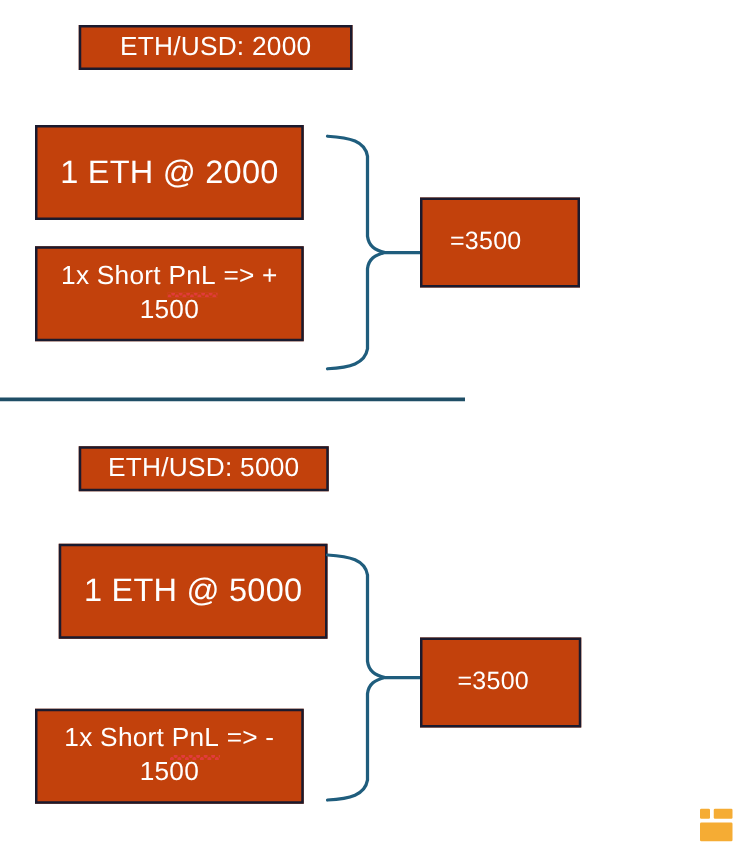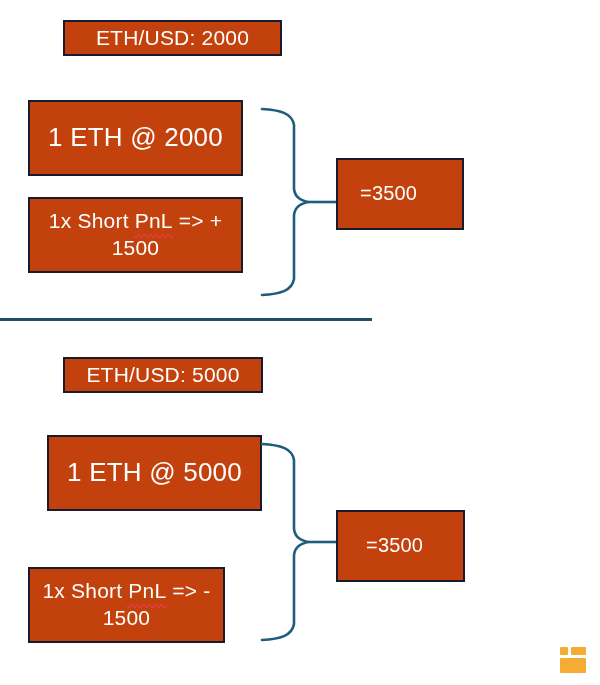--- a/index.html
+++ b/index.html
@@ -157,21 +157,21 @@
   </svg>
 
   <div class="box total-box total-top" style="left:336px; top:158px; width:128px; height:72px;">=3500</div>
 
   <div class="divider"></div>
 
   <div class="box header-box" style="left:63px; top:357px; width:200px; height:36px;">ETH/USD: 5000</div>
 
   <div class="box asset-box" style="left:28px; top:435px; width:215px; height:76px;margin-left:19px;">1 ETH @ 5000</div>
 
-  <div class="box pnl-box" style="left:28px; top:567px; width:197px; height:76px;align-items:center;">
+  <div class="box pnl-box" style="left:28px; top:567px; width:215px; height:76px;align-items:center;">
     <span><span>1x Short </span><span class="spell">PnL</span><span> =&gt; -
 1500</span></span>
   </div>
 
   <svg class="brace-svg" style="left:258px; top:440px;" width="100" height="205" viewBox="0 0 100 205">
     <path d="M 4 4
              C 22 5, 34 8, 36 20
              L 36 89
              C 37 97, 42 100, 50 102
              C 42 104, 37 107, 36 115

